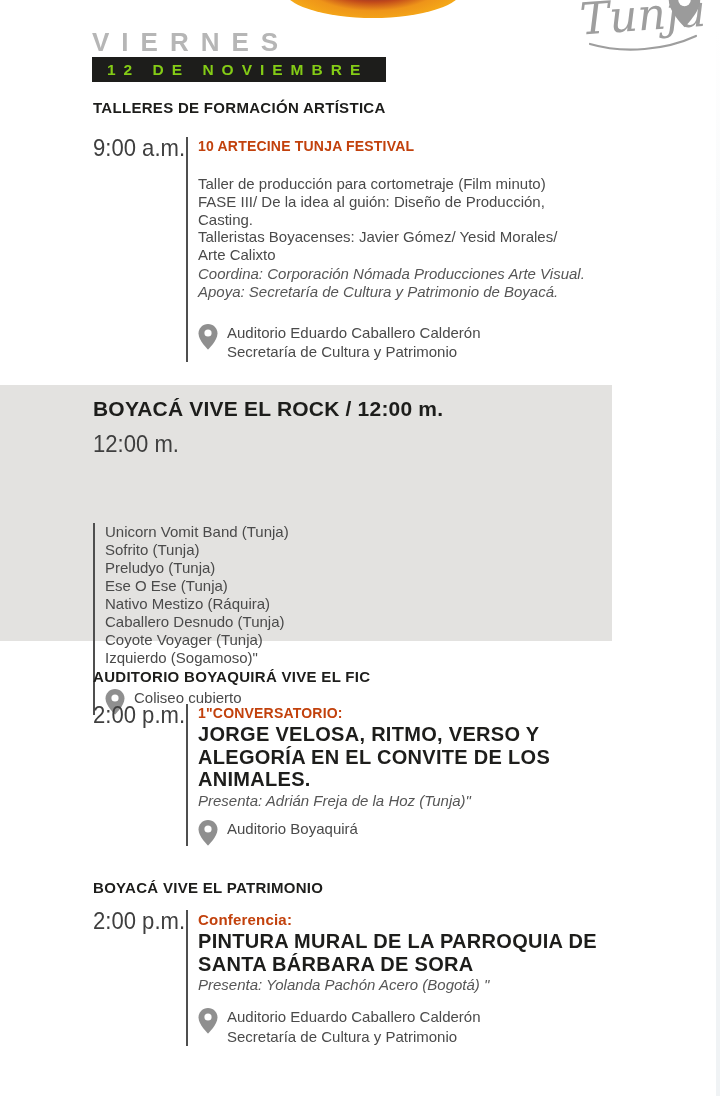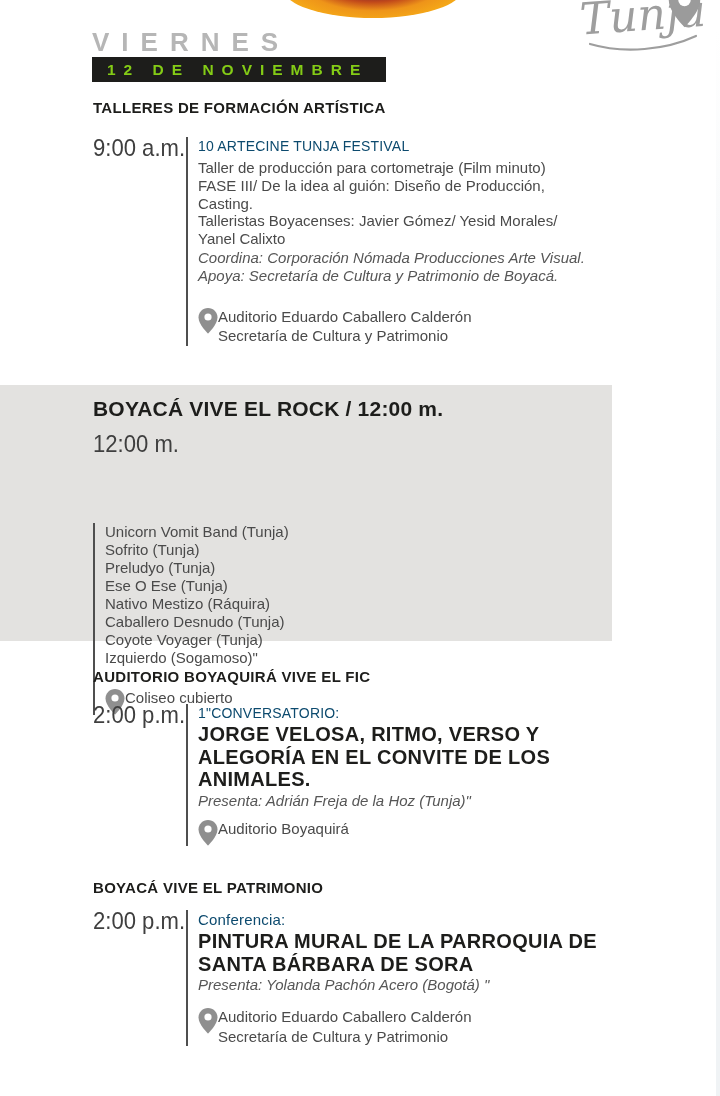--- a/index.html
+++ b/index.html
@@ -27,30 +27,30 @@
     background:#1d1d1b; color:#84cc16; font-size:15.5px; font-weight:bold;
     letter-spacing:8px; line-height:26px; padding-left:15px; box-sizing:border-box;
     white-space:nowrap;}
   .cat{position:absolute; left:93px; font-size:15px; font-weight:800;
     color:#1d1d1b; letter-spacing:.3px; white-space:nowrap;}
   
   .event{position:absolute; left:93px; display:flex; align-items:stretch;}
   .time{flex:0 0 93px; width:93px; font-size:24px; color:#3f3f3f; margin-top:-3px;
     transform:scaleX(.92); transform-origin:left top; white-space:nowrap;}
   .content{border-left:2px solid #4f4f4f; padding-left:10px; min-width:380px;}
-  .kicker{font-size:14px; font-weight:400; color:#0c4a6e; line-height:18px;
+  .kicker{font-size:14px; font-weight:700; color:#c2410c; line-height:18px;
     letter-spacing:.2px;}
   .kicker.mixed{font-size:15px; line-height:19px;}
   .etitle{font-size:20px; font-weight:800; color:#1d1d1b; line-height:22.5px;
     letter-spacing:.3px; margin-top:1px;}
-  .body-block{margin-top:4px;}
+  .body-block{margin-top:20px;}
   .bline{font-size:15px; line-height:17.8px; color:#4a4a4a;}
   .credits{margin-top:1px;}
   .cline{font-size:15px; line-height:18.4px; color:#565656; font-style:italic;}
-  .loc{display:flex; color:#4a4a4a; font-size:15px; line-height:19.5px;}
+  .loc{display:flex; gap:9px; color:#4a4a4a; font-size:15px; line-height:19.5px;}
   .loc svg{flex:0 0 auto; margin-top:1px;}
   .mt21{margin-top:21px;} .mt9{margin-top:9px;} .mt13{margin-top:13px;}
   
   .band{position:absolute; left:0; top:385px; width:612px; height:256px;
     background:#e3e2e0;}
   .banner{position:absolute; left:93px; top:12px; font-size:21px; font-weight:800;
     color:#1d1d1b; letter-spacing:.2px; white-space:nowrap;}
   .band .event{top:48px;flex-direction:column;}
   .lineup .bline{line-height:18px;}
 </style>
@@ -81,21 +81,21 @@
 
   <div class="event" style="top:137px;">
     <div class="time">9:00 a.m.</div>
     <div class="content">
       <div class="kicker">10 ARTECINE TUNJA FESTIVAL</div>
       <div class="body-block">
         <div class="bline">Taller de producción para cortometraje (Film minuto)</div>
         <div class="bline">FASE III/ De la idea al guión: Diseño de Producción,</div>
         <div class="bline">Casting.</div>
         <div class="bline">Talleristas Boyacenses: Javier Gómez/ Yesid Morales/</div>
-        <div class="bline">Yanel Calixto</div>
+        <div class="bline">Arte Calixto</div>
       </div>
       <div class="credits">
         <div class="cline">Coordina: Corporación Nómada Producciones Arte Visual.</div>
         <div class="cline">Apoya: Secretaría de Cultura y Patrimonio de Boyacá.</div>
       </div>
       <div class="loc mt21">
         <svg viewBox="0 0 20 26" width="20" height="26">
           <path d="M10 0C4.7 0 .5 4.2 .5 9.4c0 7 9.5 16.1 9.5 16.1s9.5-9.1 9.5-16.1C19.5 4.2 15.3 0 10 0z" fill="#8f8f8f"></path>
           <circle cx="10" cy="9" r="3.6" fill="#ffffff"></circle>
         </svg>

